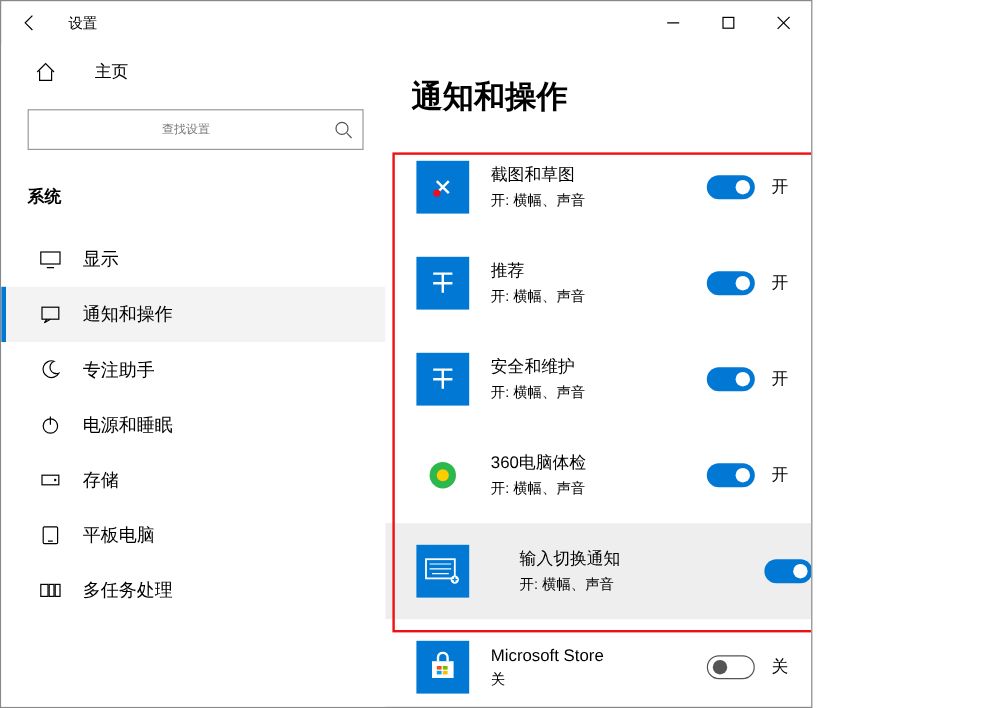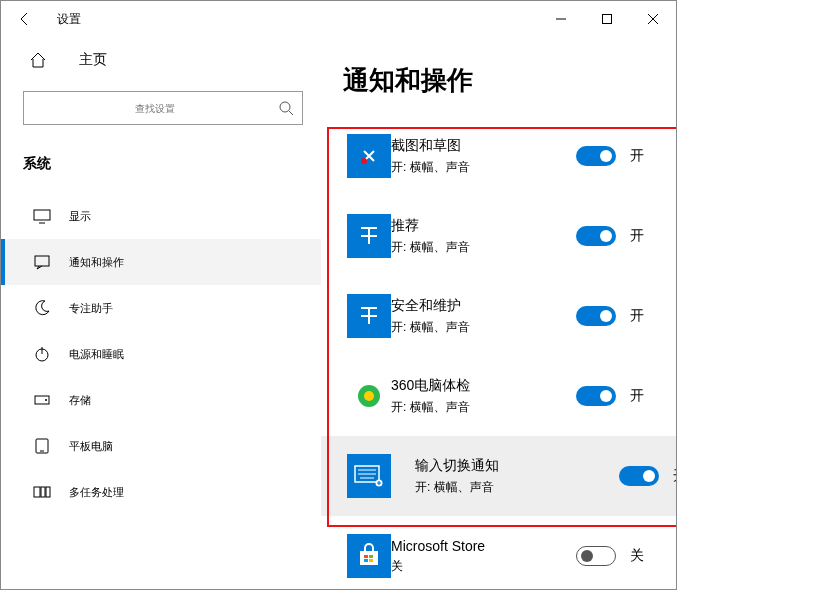--- a/index.html
+++ b/index.html
@@ -25,42 +25,42 @@
   .search-box {
     height: 34px; width: 280px; border: 1px solid #999; display:flex; align-items:center;
     padding: 0 8px; color:#777;
   }
   .search-input { flex:1; border:none; outline:none; font-size:10px; color:#701a75; background:transparent;text-align:center;}
   .search-input::placeholder{color:#777;}
   .search-icon { width:16px; height:16px; }
   .group-label { font-weight:600; font-size:14px; padding: 22px 0 14px 22px; }
   .nav-list { display:flex; flex-direction:column; margin-top:6px;}
   .nav-item {
-    display:flex; align-items:center; gap:18px; height:46px; padding-left:28px; font-size:11px;
+    display:flex; align-items:center; gap:18px; height:46px; padding-left:28px; font-size:15px;
     border-left: 4px solid transparent;
   }
   .nav-item.selected { border-left-color:#0078d4; background:#f3f3f3;}
   .nav-icon { width:18px; height:18px; display:flex; align-items:center; justify-content:center; }
   .main { flex:1; padding: 0 0 0 0; position:relative; overflow:hidden;}
   .page-title { font-size:26px; font-weight:600; padding: 26px 0 18px 22px; }
   .highlight-box {
     position:absolute; border: 2px solid #e11; pointer-events:none;
     left: 6px; width: 460px; top: 90px; height: 400px;
   }
   .app-list { display:flex; flex-direction:column; }
   .app-row {
     display:flex; align-items:center; padding: 14px 26px 14px 26px; gap: 0;
     min-height: 80px;
   }
   .app-row.hover { background:#eee;gap:24px; }
   .app-icon {
     width:44px; height:44px; background:#0078d4; display:flex; align-items:center; justify-content:center;
     flex-shrink:0;
   }
-  .app-text { flex:0 0 180px; display:flex; flex-direction:column; }
+  .app-text { margin-left: 18px; flex:0 0 180px; display:flex; flex-direction:column; }
   .app-name { font-size:14px; color:#000; }
   .app-sub { font-size:12px; color:#000000; margin-top:4px;}
   .toggle-wrap { margin-left:auto; display:flex; align-items:center; gap:14px; }
   .toggle {
     width:40px; height:20px; border-radius:10px; position:relative;
   }
   .toggle.on { background:#0078d4; }
   .toggle.off { background:#fff; border:1px solid #555;}
   .toggle .knob {
     width:12px; height:12px; background:#fff; border-radius:50%; position:absolute; top:4px;

